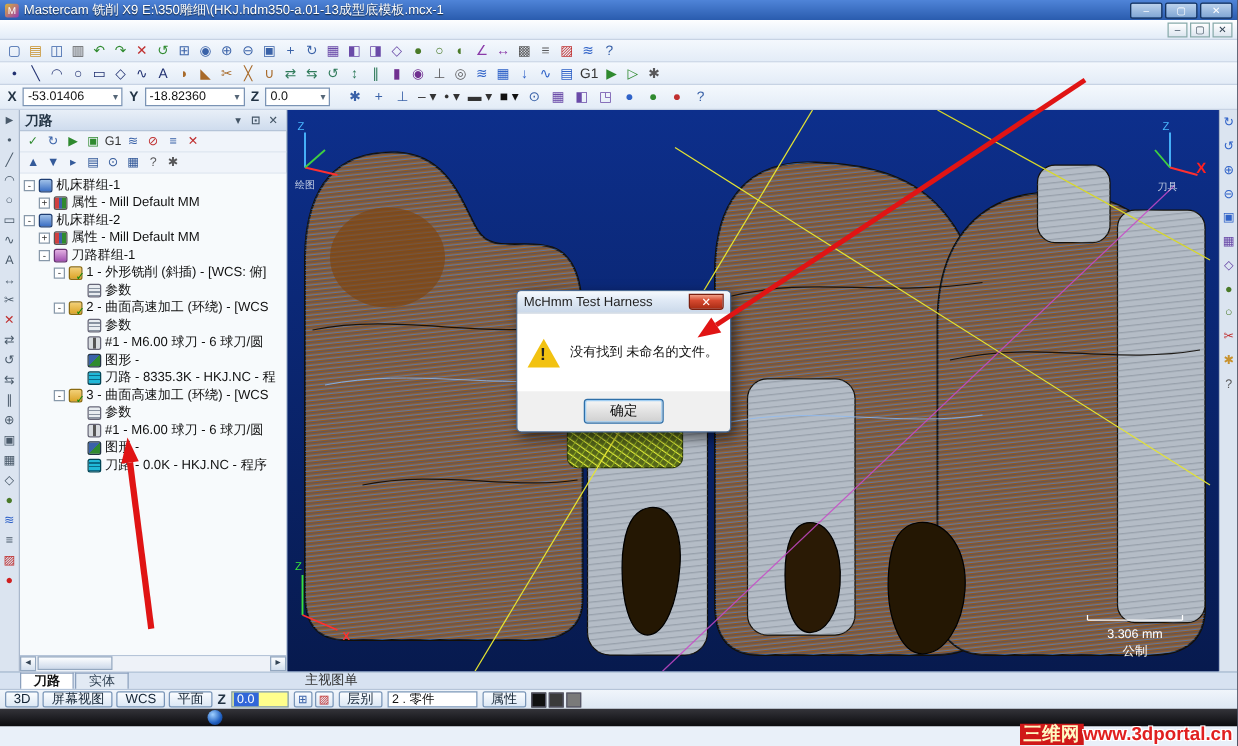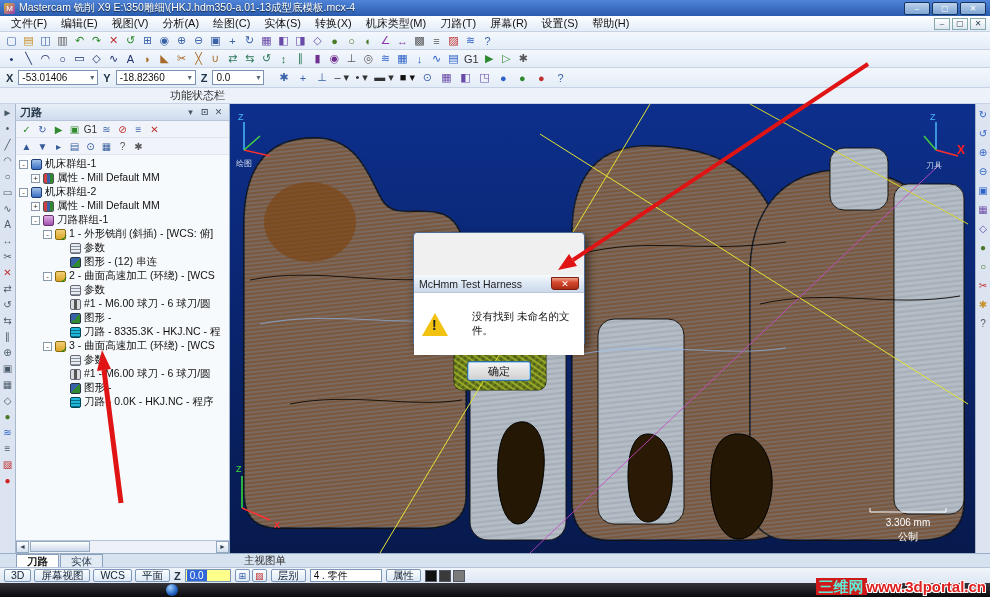--- a/index.html
+++ b/index.html
@@ -95,76 +95,61 @@
   .zsel{background:#3166d8;color:#fff;font-size:10px;padding:0 3px;line-height:11px;}
   .schip{width:15px;height:13px;border:1px solid #7a96b8;border-radius:2px;display:flex;align-items:center;
          justify-content:center;font-size:9px;background:linear-gradient(#fbfdff,#dce8f5);flex:none;}
   .layerfield{width:72px;height:13px;background:#fff;border:1px solid #7a96b8;font-size:10px;
               line-height:11px;padding:0 3px;white-space:nowrap;overflow:hidden;flex:none;}
   .swatch{width:12px;height:12px;border:1px solid #556;flex:none;}
   .taskbar{height:14px;background:linear-gradient(#34343a,#0b0b0e);position:relative;}
   .orb{position:absolute;left:166px;top:1px;width:12px;height:12px;border-radius:50%;
        background:radial-gradient(circle at 35% 30%,#9fd0ff,#1f5fc0 60%,#0a2a66);}
   .watermark{position:absolute;right:4px;bottom:0;z-index:70;font-size:15px;font-weight:bold;white-space:nowrap;}
-  .wm-brand{background:#d01818;color:#5eead4;padding:0 3px;text-align:center;}
+  .wm-brand{background:#d01818;color:#fef9c3;padding:0 3px;text-align:center;}
   .wm-url{color:#e02020;text-shadow:1px 1px 0 #fff,-1px -1px 0 #fff,1px -1px 0 #fff,-1px 1px 0 #fff;}
   
   .dialog{position:absolute;left:413px;top:232px;width:172px;height:114px;z-index:50;
           background:#f0f0f0;border:1px solid #4a6a92;border-radius:4px;box-shadow:3px 4px 10px rgba(0,0,0,.55);}
   .dlg-title{height:18px;background:linear-gradient(#f6fafd,#dfe9f5 45%,#cbd9ea);border-bottom:1px solid #b8c6d8;
-             border-radius:3px 3px 0 0;display:flex;align-items:center;padding:0 5px;margin-top:42px;}
+             border-radius:3px 3px 0 0;display:flex;align-items:center;padding:0 5px;}
   .dlg-title-text{flex:1;font-size:10.5px;color:#222;white-space:nowrap;overflow:hidden;}
   .dlg-close{width:28px;height:13px;background:linear-gradient(#f0a088,#d6492f 40%,#a82c14);border:1px solid #7a2010;
              border-radius:0 0 3px 3px;color:#fff;font-size:9px;line-height:12px;text-align:center;flex:none;}
   .dlg-body{height:62px;background:#fff;display:flex;align-items:center;padding:0 8px;gap:8px;}
   .warn{width:0;height:0;border-left:13px solid transparent;border-right:13px solid transparent;
         border-bottom:23px solid #f2c211;position:relative;flex:none;}
   .warn::after{content:"!";position:absolute;left:-3px;top:4px;font-weight:bold;font-size:14px;color:#222;}
-  .dlg-msg{font-size:10.5px;color:#111;margin-left:16px;}
+  .dlg-msg{font-size:10.5px;color:#111;}
   .dlg-footer{height:32px;display:flex;align-items:center;justify-content:center;}
   .dlg-ok{width:64px;height:20px;border:1px solid #2f6fa8;border-radius:3px;font-size:11px;line-height:18px;
           text-align:center;background:linear-gradient(#f6f6f6,#e4e4e4 45%,#cfcfcf);
           box-shadow:0 0 0 1px #9fcdf2 inset;color:#111;}
   
   .annotation{position:absolute;left:366px;top:134px;z-index:45;color:#e81414;font-size:23px;letter-spacing:1px;
               font-family:"DejaVu Serif","Liberation Serif",serif;font-weight:600;white-space:nowrap;}
   .arrows{position:absolute;left:0;top:0;z-index:60;pointer-events:none;}
 </style>
 </head>
 <body>
 
 <div class="app">
 
   <div class="titlebar">
     <div class="appicon">M</div>
-    <div class="titletext">Mastercam 铣削 X9  E:\350雕细\(HKJ.hdm350-a.01-13成型底模板.mcx-4</div>
+    <div class="titletext">Mastercam 铣削 X9  E:\350雕细\(HKJ.hdm350-a.01-13成型底模板.mcx-1</div>
     <div style="display:flex;">
 
     <div class="winbtn"><span>–</span></div>
         <div class="winbtn"><span>▢</span></div>
         <div class="winbtn"><span>✕</span></div>
       </div>
   </div>
 
   <div class="menubar">
-    <div style="display:flex;">
-
-    <span class="menu-item">文件(F)</span>
-        <span class="menu-item">编辑(E)</span>
-        <span class="menu-item">视图(V)</span>
-        <span class="menu-item">分析(A)</span>
-        <span class="menu-item">绘图(C)</span>
-        <span class="menu-item">实体(S)</span>
-        <span class="menu-item">转换(X)</span>
-        <span class="menu-item">机床类型(M)</span>
-        <span class="menu-item">刀路(T)</span>
-        <span class="menu-item">屏幕(R)</span>
-        <span class="menu-item">设置(S)</span>
-        <span class="menu-item">帮助(H)</span>
-      </div>
     <div class="mdi">
 
     <div class="mdibtn"><span>–</span></div>
         <div class="mdibtn"><span>▢</span></div>
         <div class="mdibtn"><span>✕</span></div>
       </div>
   </div>
 
   <div class="toolbar">
 
@@ -412,23 +397,20 @@
         </div>
         <div class="tbi" style="color: rgb(192, 48, 48);">
           <span>●</span>
         </div>
         <div class="tbi" style="color: rgb(58, 98, 168);">
           <span>?</span>
         </div>
       </div>
   </div>
 
-  <div class="ribbonbar">
-    <span class="ribbonlabel">功能状态栏</span>
-  </div>
 
   <div class="main">
     <div class="leftstrip">
 
     <div class="lsi" style="color: rgb(74, 90, 106);">
           <span>►</span>
         </div>
         <div class="lsi" style="color: rgb(74, 90, 106);">
           <span>•</span>
         </div>
@@ -606,25 +588,20 @@
             <span class="tlabel">1 - 外形铣削 (斜插) - [WCS: 俯]</span>
           </div>
 
           <div class="trow lvl3">
             <span class="exp"></span>
             <span class="ic icon-params"></span>
             <span class="tlabel">参数</span>
           </div>
 
 
-          <div class="trow lvl3">
-            <span class="exp"></span>
-            <span class="ic icon-geom"></span>
-            <span class="tlabel">图形 - (12) 串连</span>
-          </div>
 
 
           <div class="trow lvl2">
             <span class="exp">-</span>
             <span class="ic icon-op"></span>
             <span class="tlabel">2 - 曲面高速加工 (环绕) - [WCS</span>
           </div>
 
           <div class="trow lvl3">
             <span class="exp"></span>
@@ -865,21 +842,21 @@
     <div style="display:flex;gap:2px;">
 
     <div class="schip" style="color: rgb(58, 98, 168);">
           <span>⊞</span>
         </div>
         <div class="schip" style="color: rgb(192, 48, 48);">
           <span>▨</span>
         </div>
       </div>
     <div class="sbtn">层别</div>
-    <span class="layerfield">4 . 零件</span>
+    <span class="layerfield">2 . 零件</span>
     <div class="sbtn">属性</div>
     <div style="display:flex;gap:2px;">
 
     <div class="swatch" style="background: rgb(16, 16, 16);"></div>
         <div class="swatch" style="background: rgb(58, 58, 58);"></div>
         <div class="swatch" style="background: rgb(122, 122, 122);"></div>
       </div>
   </div>
 
   <div class="taskbar">

